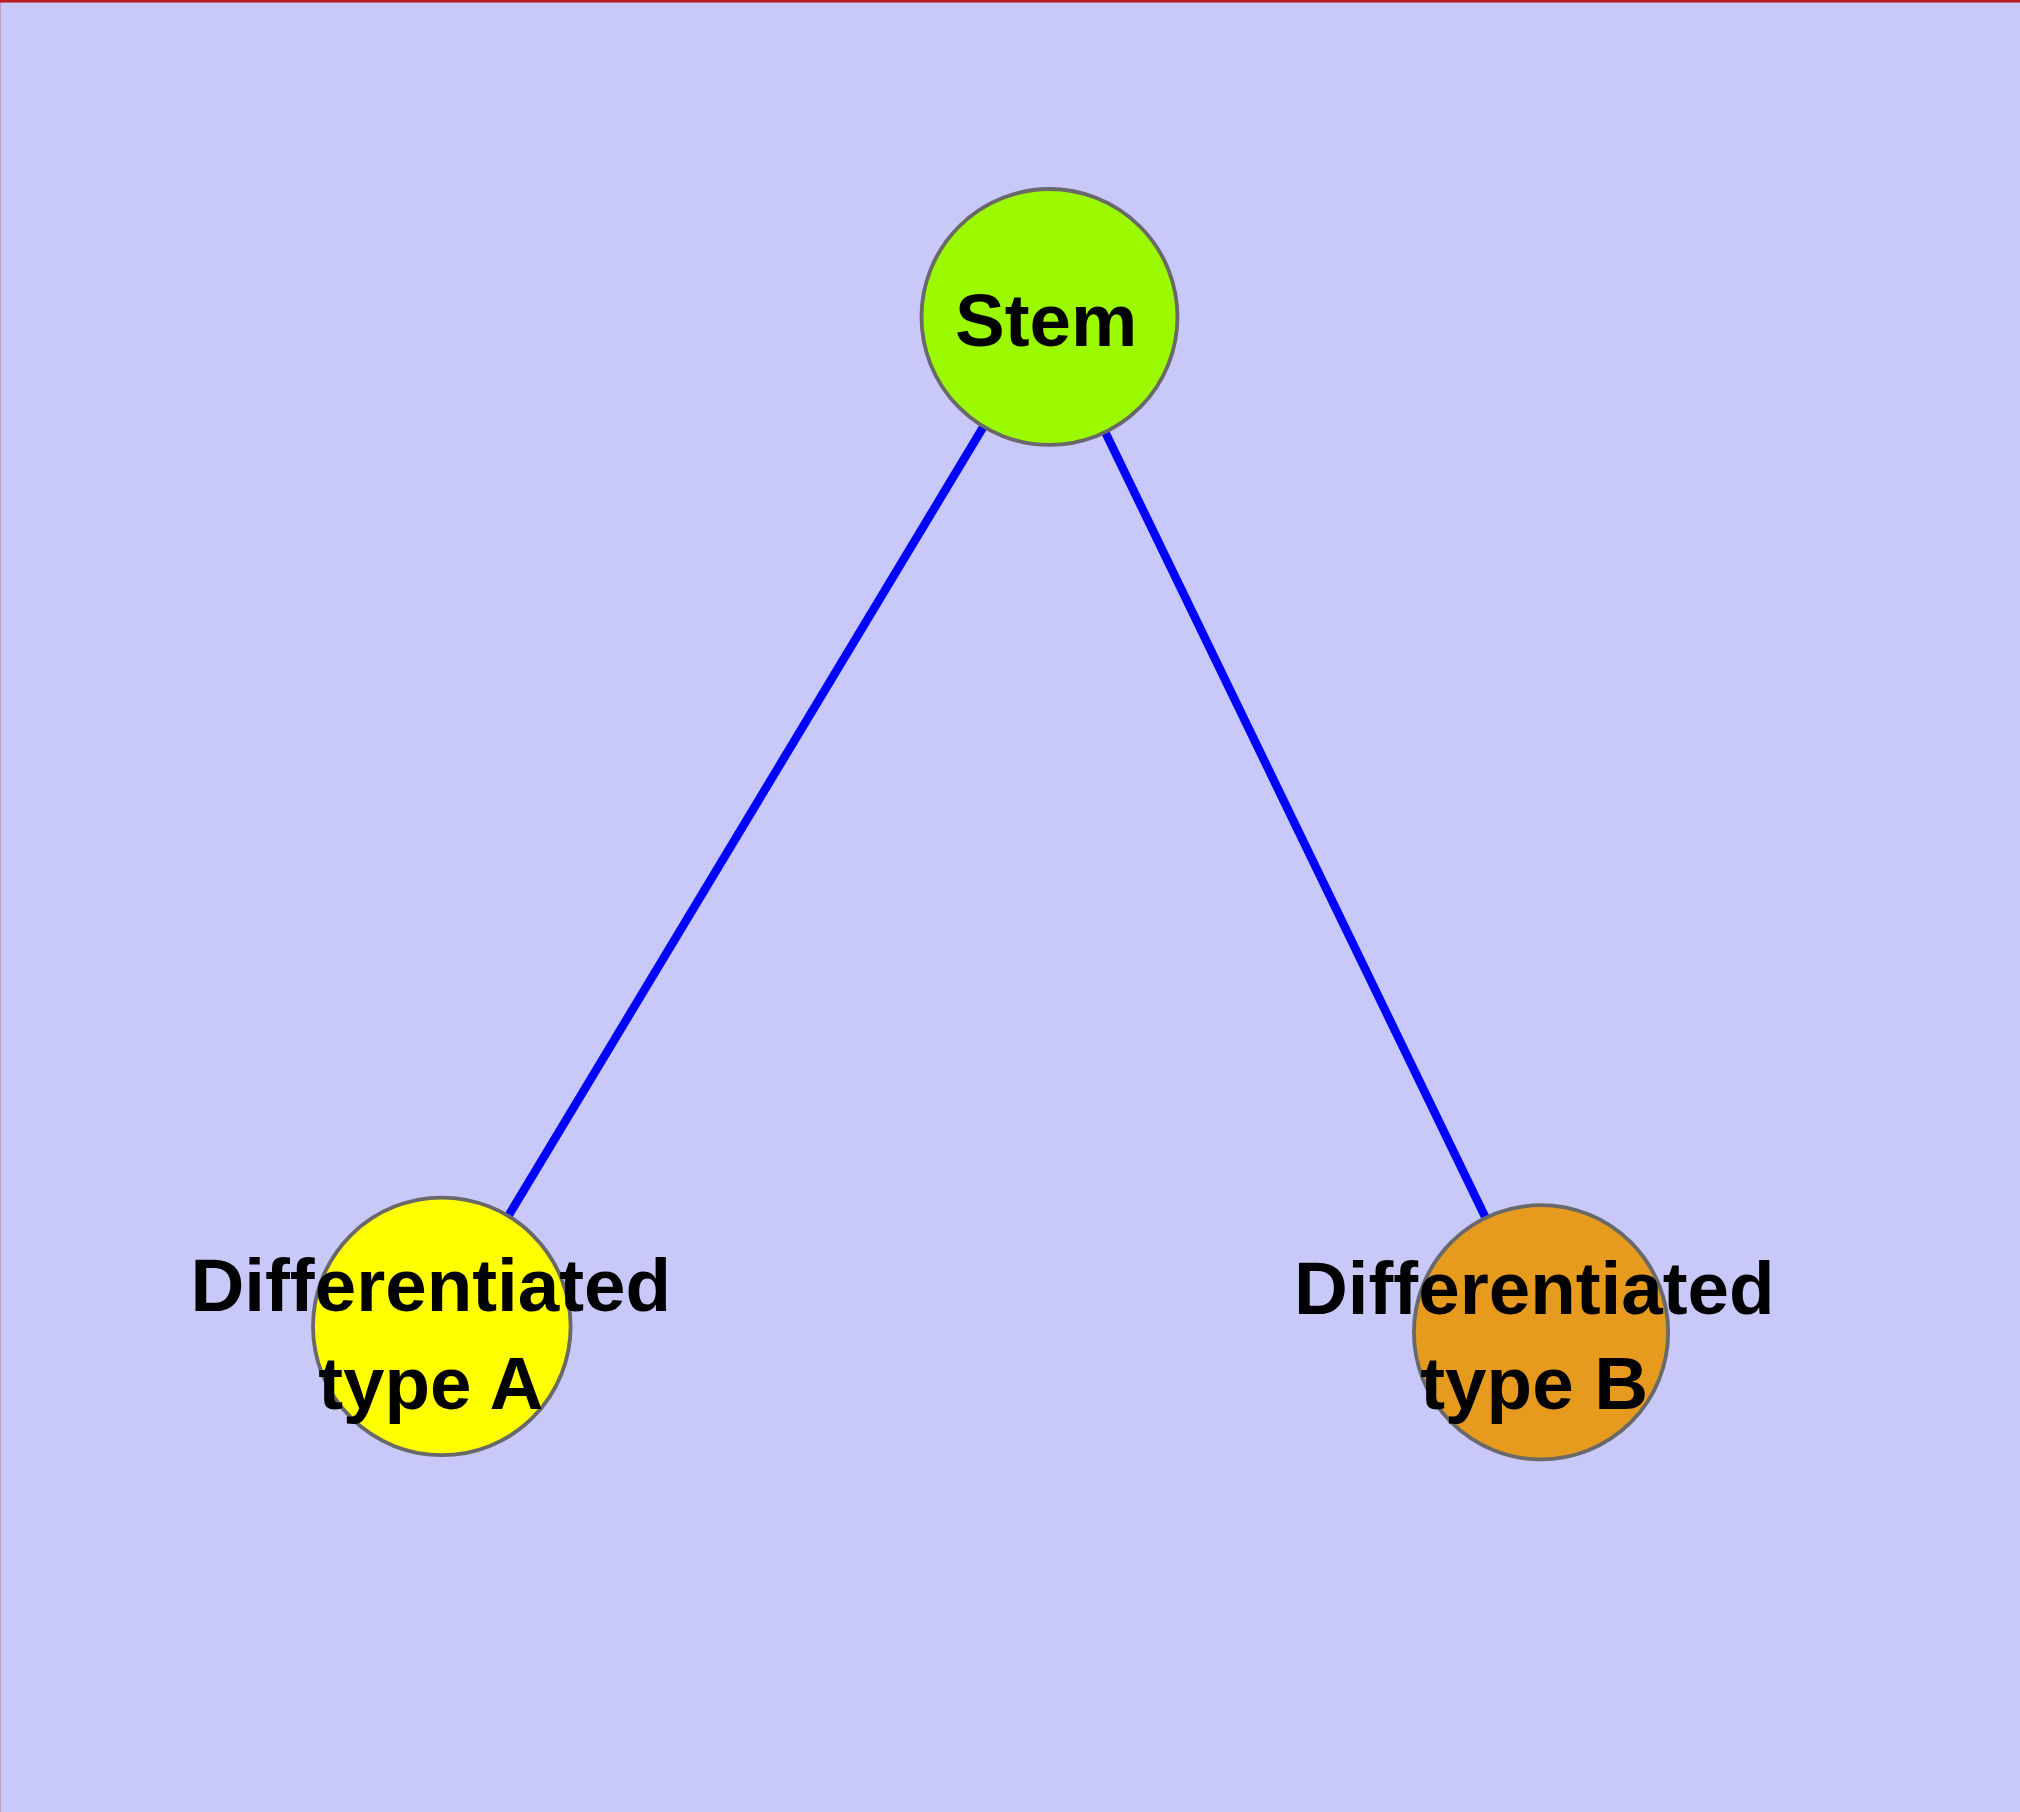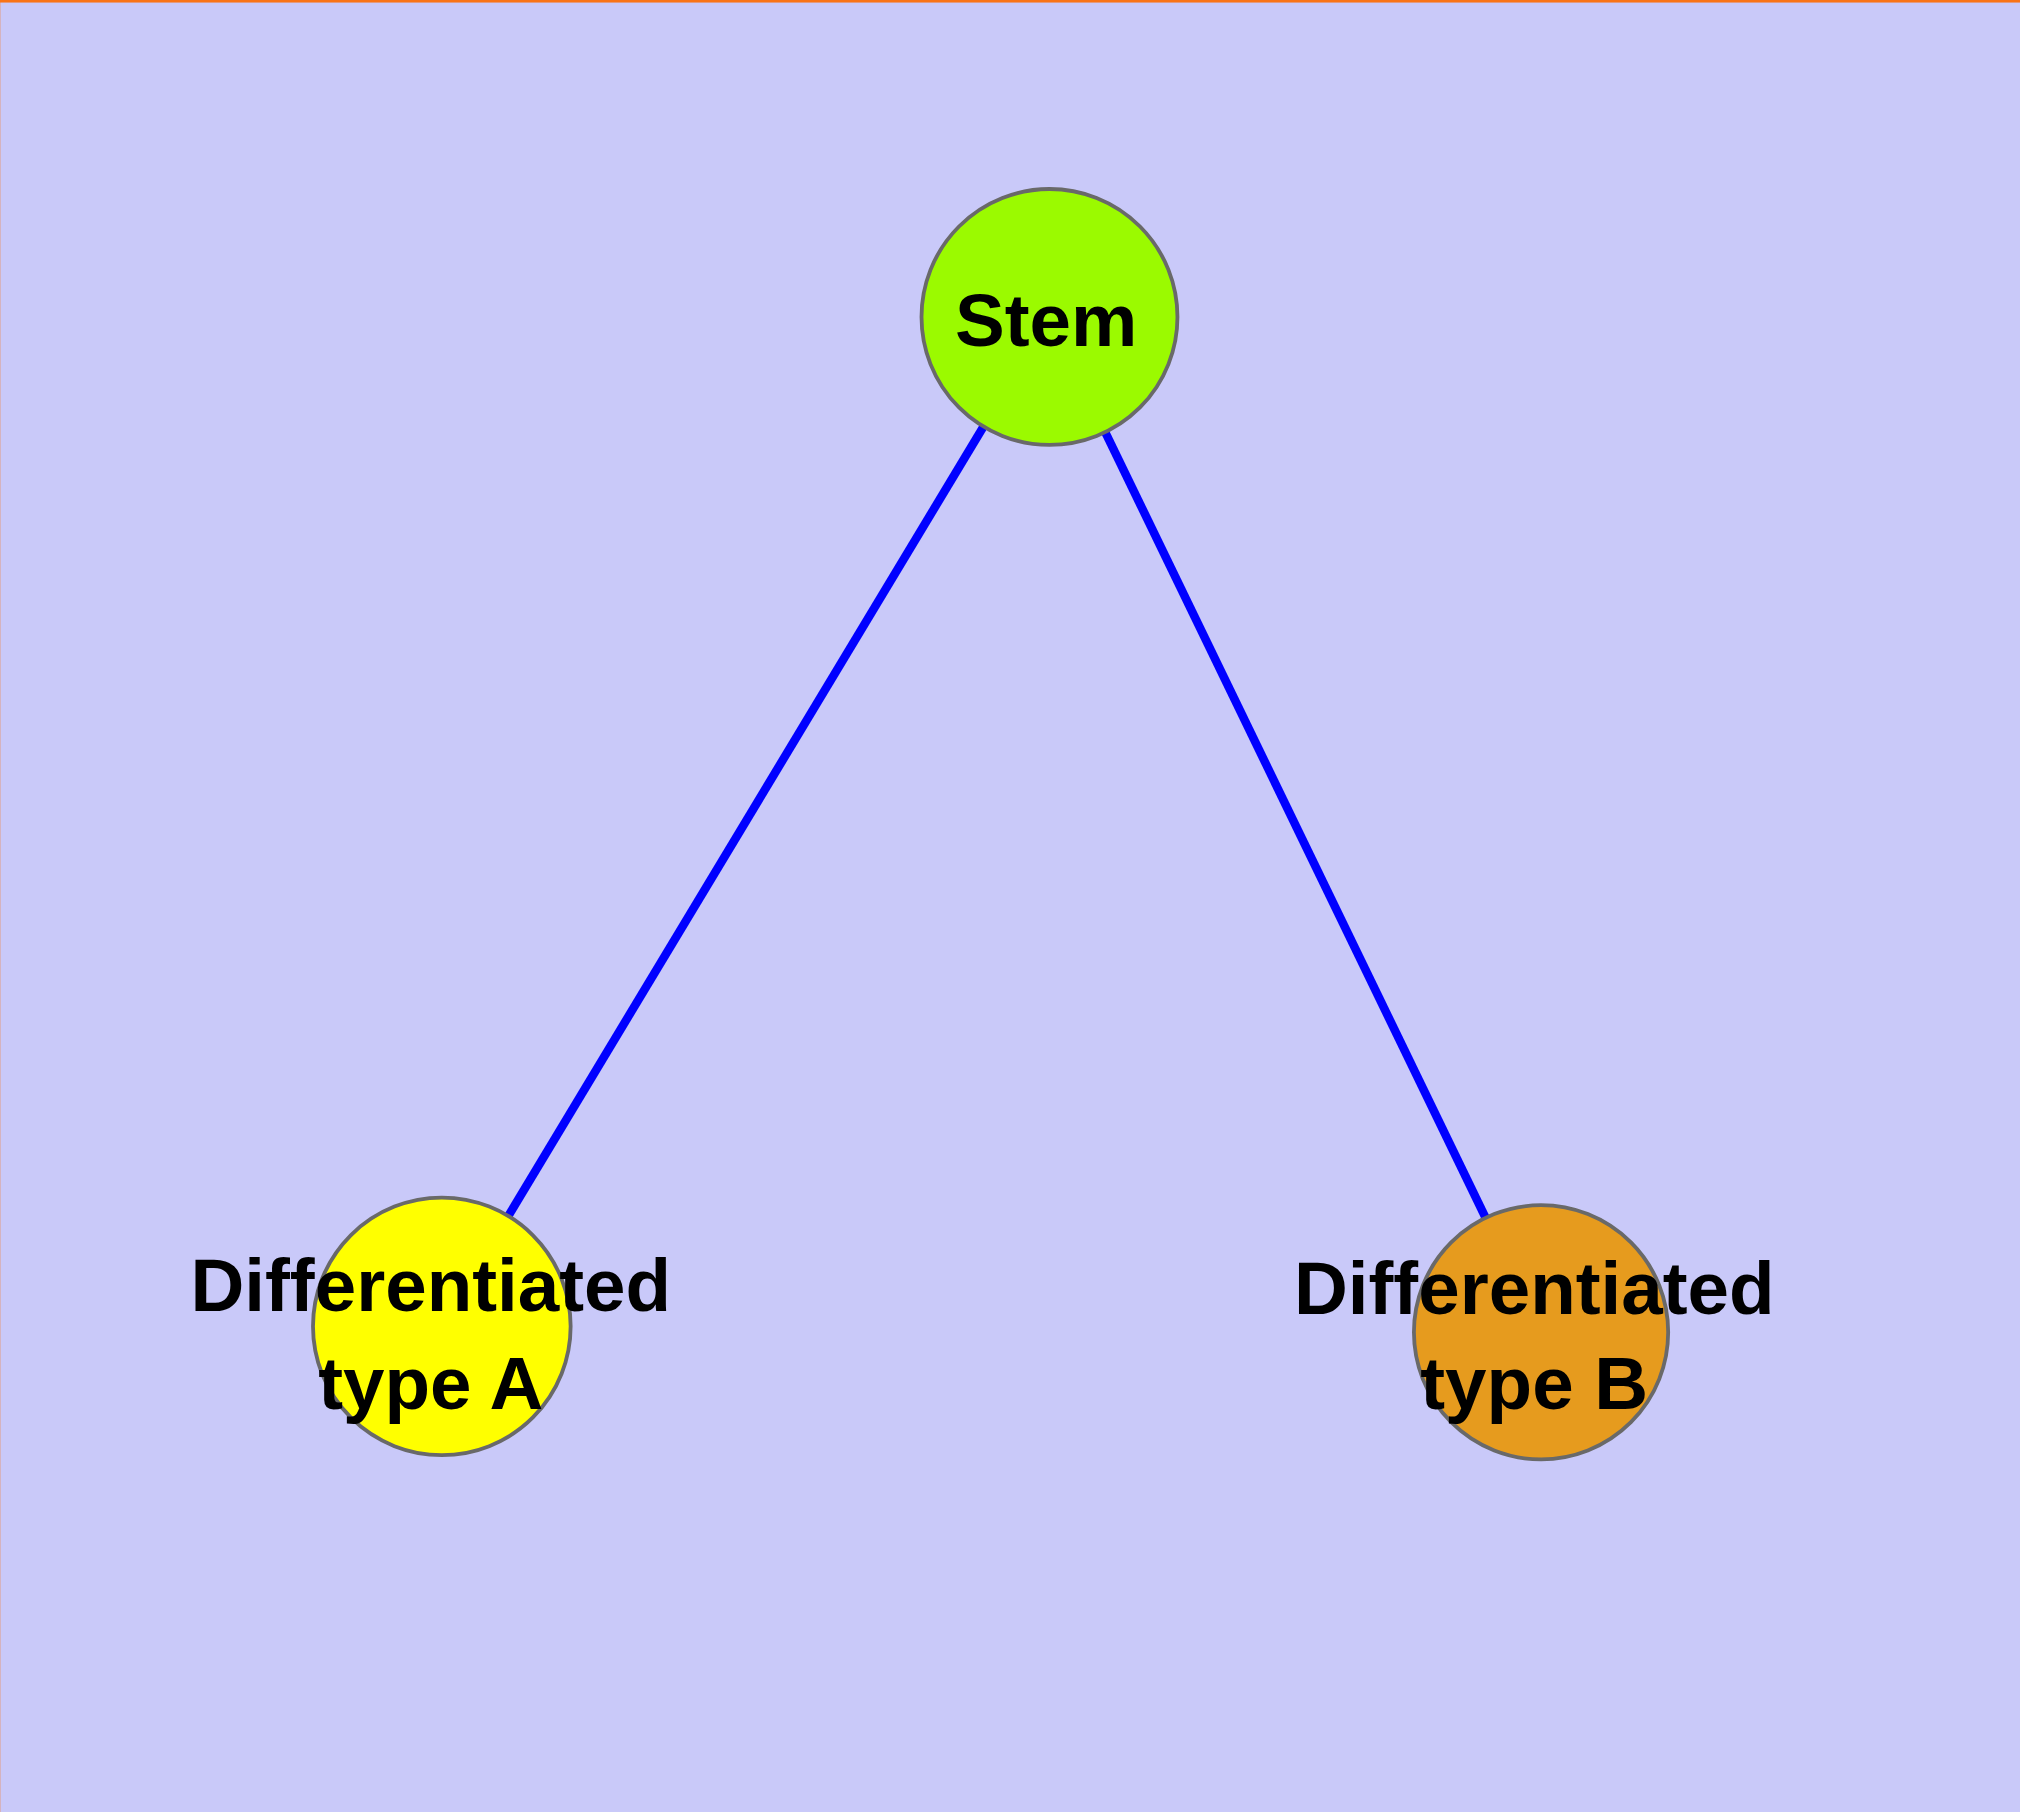--- a/index.html
+++ b/index.html
@@ -4,21 +4,21 @@
 <style>
   html, body {
     margin: 0;
     padding: 0;
     background: #ffffff;
   }
   .figure-wrap {
     width: 2021px;
     height: 1812px;
     position: relative;
-    background: #f97316;
+    background: #b91c1c;
   }
   svg.graph {
     display: block;
     position: absolute;
     left: 0;
     top: 0;
   }
   .node-circle {
     stroke-width: 4.5px;
   }

